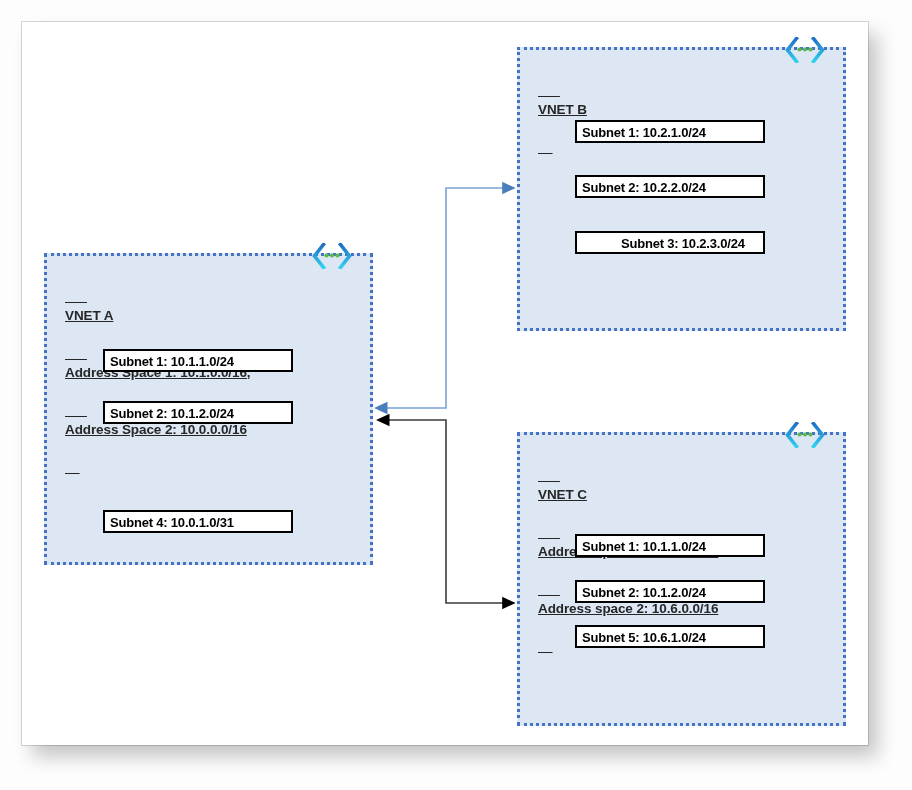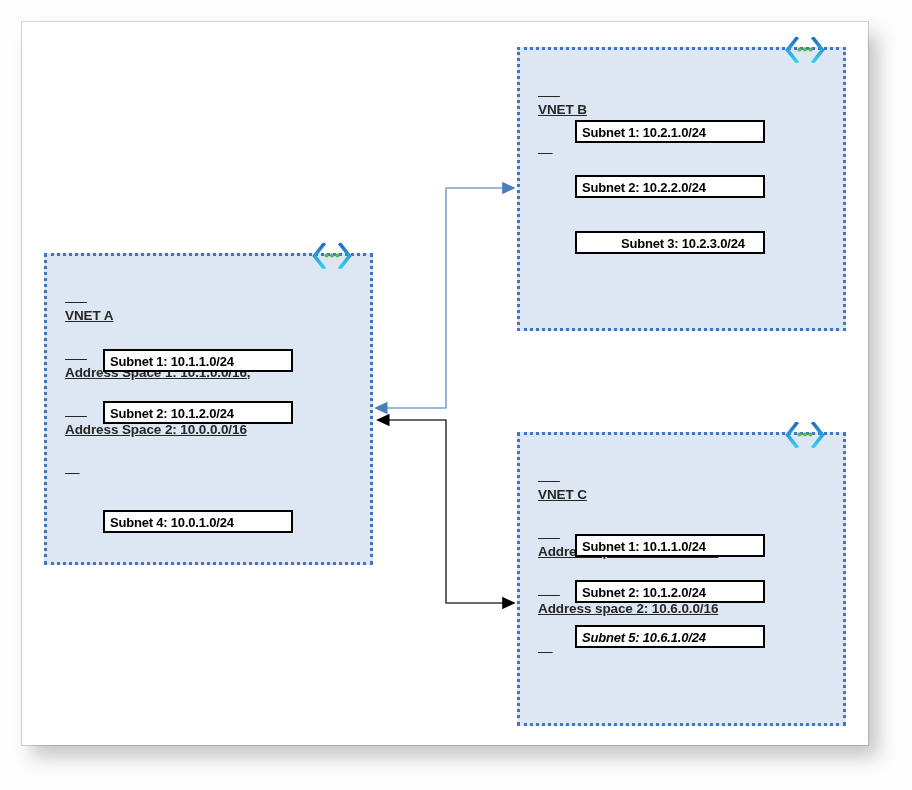--- a/index.html
+++ b/index.html
@@ -126,21 +126,21 @@
     </span>
 
     <div class="vnet-head">
       <span class="ln">VNET A</span>
       <span class="ln">Address Space 1: 10.1.0.0/16,</span>
       <span class="ln">Address Space 2: 10.0.0.0/16</span>
     </div>
 
     <div class="subnet" style="left:56px;top:93px;width:190px;">Subnet 1: 10.1.1.0/24</div>
     <div class="subnet" style="left:56px;top:145px;width:190px;">Subnet 2: 10.1.2.0/24</div>
-    <div class="subnet" style="left:56px;top:254px;width:190px;">Subnet 4: 10.0.1.0/24</div>
+    <div class="subnet" style="left:56px;top:254px;width:190px;">Subnet 4: 10.0.1.0/31</div>
   </div>
 
   <div class="vnet" id="vnet-b" style="left:517px;top:47px;width:329px;height:284px;">
 
     <span class="vnet-icon" style="right:18px;top:-13px;">
       <svg width="40" height="26" viewBox="0 0 40 26" xmlns="http://www.w3.org/2000/svg">
         <defs>
           <linearGradient id="cg-b" x1="0" y1="0" x2="0" y2="1">
             <stop offset="0%" stop-color="#1f6fc4"></stop>
             <stop offset="100%" stop-color="#32d0ee"></stop>
@@ -182,16 +182,16 @@
     </span>
 
     <div class="vnet-head">
       <span class="ln">VNET C</span>
       <span class="ln">Address space 1: 10.1.0.0/16</span>
       <span class="ln">Address space 2: 10.6.0.0/16</span>
     </div>
 
     <div class="subnet" style="left:55px;top:99px;width:190px;">Subnet 1: 10.1.1.0/24</div>
     <div class="subnet" style="left:55px;top:145px;width:190px;">Subnet 2: 10.1.2.0/24</div>
-    <div class="subnet" style="left:55px;top:190px;width:190px;font-style:italic;">Subnet 5: 10.6.1.0/24</div>
+    <div class="subnet" style="left:55px;top:190px;width:190px;">Subnet 5: 10.6.1.0/24</div>
   </div>
 
 </div>
 
 </body></html>

